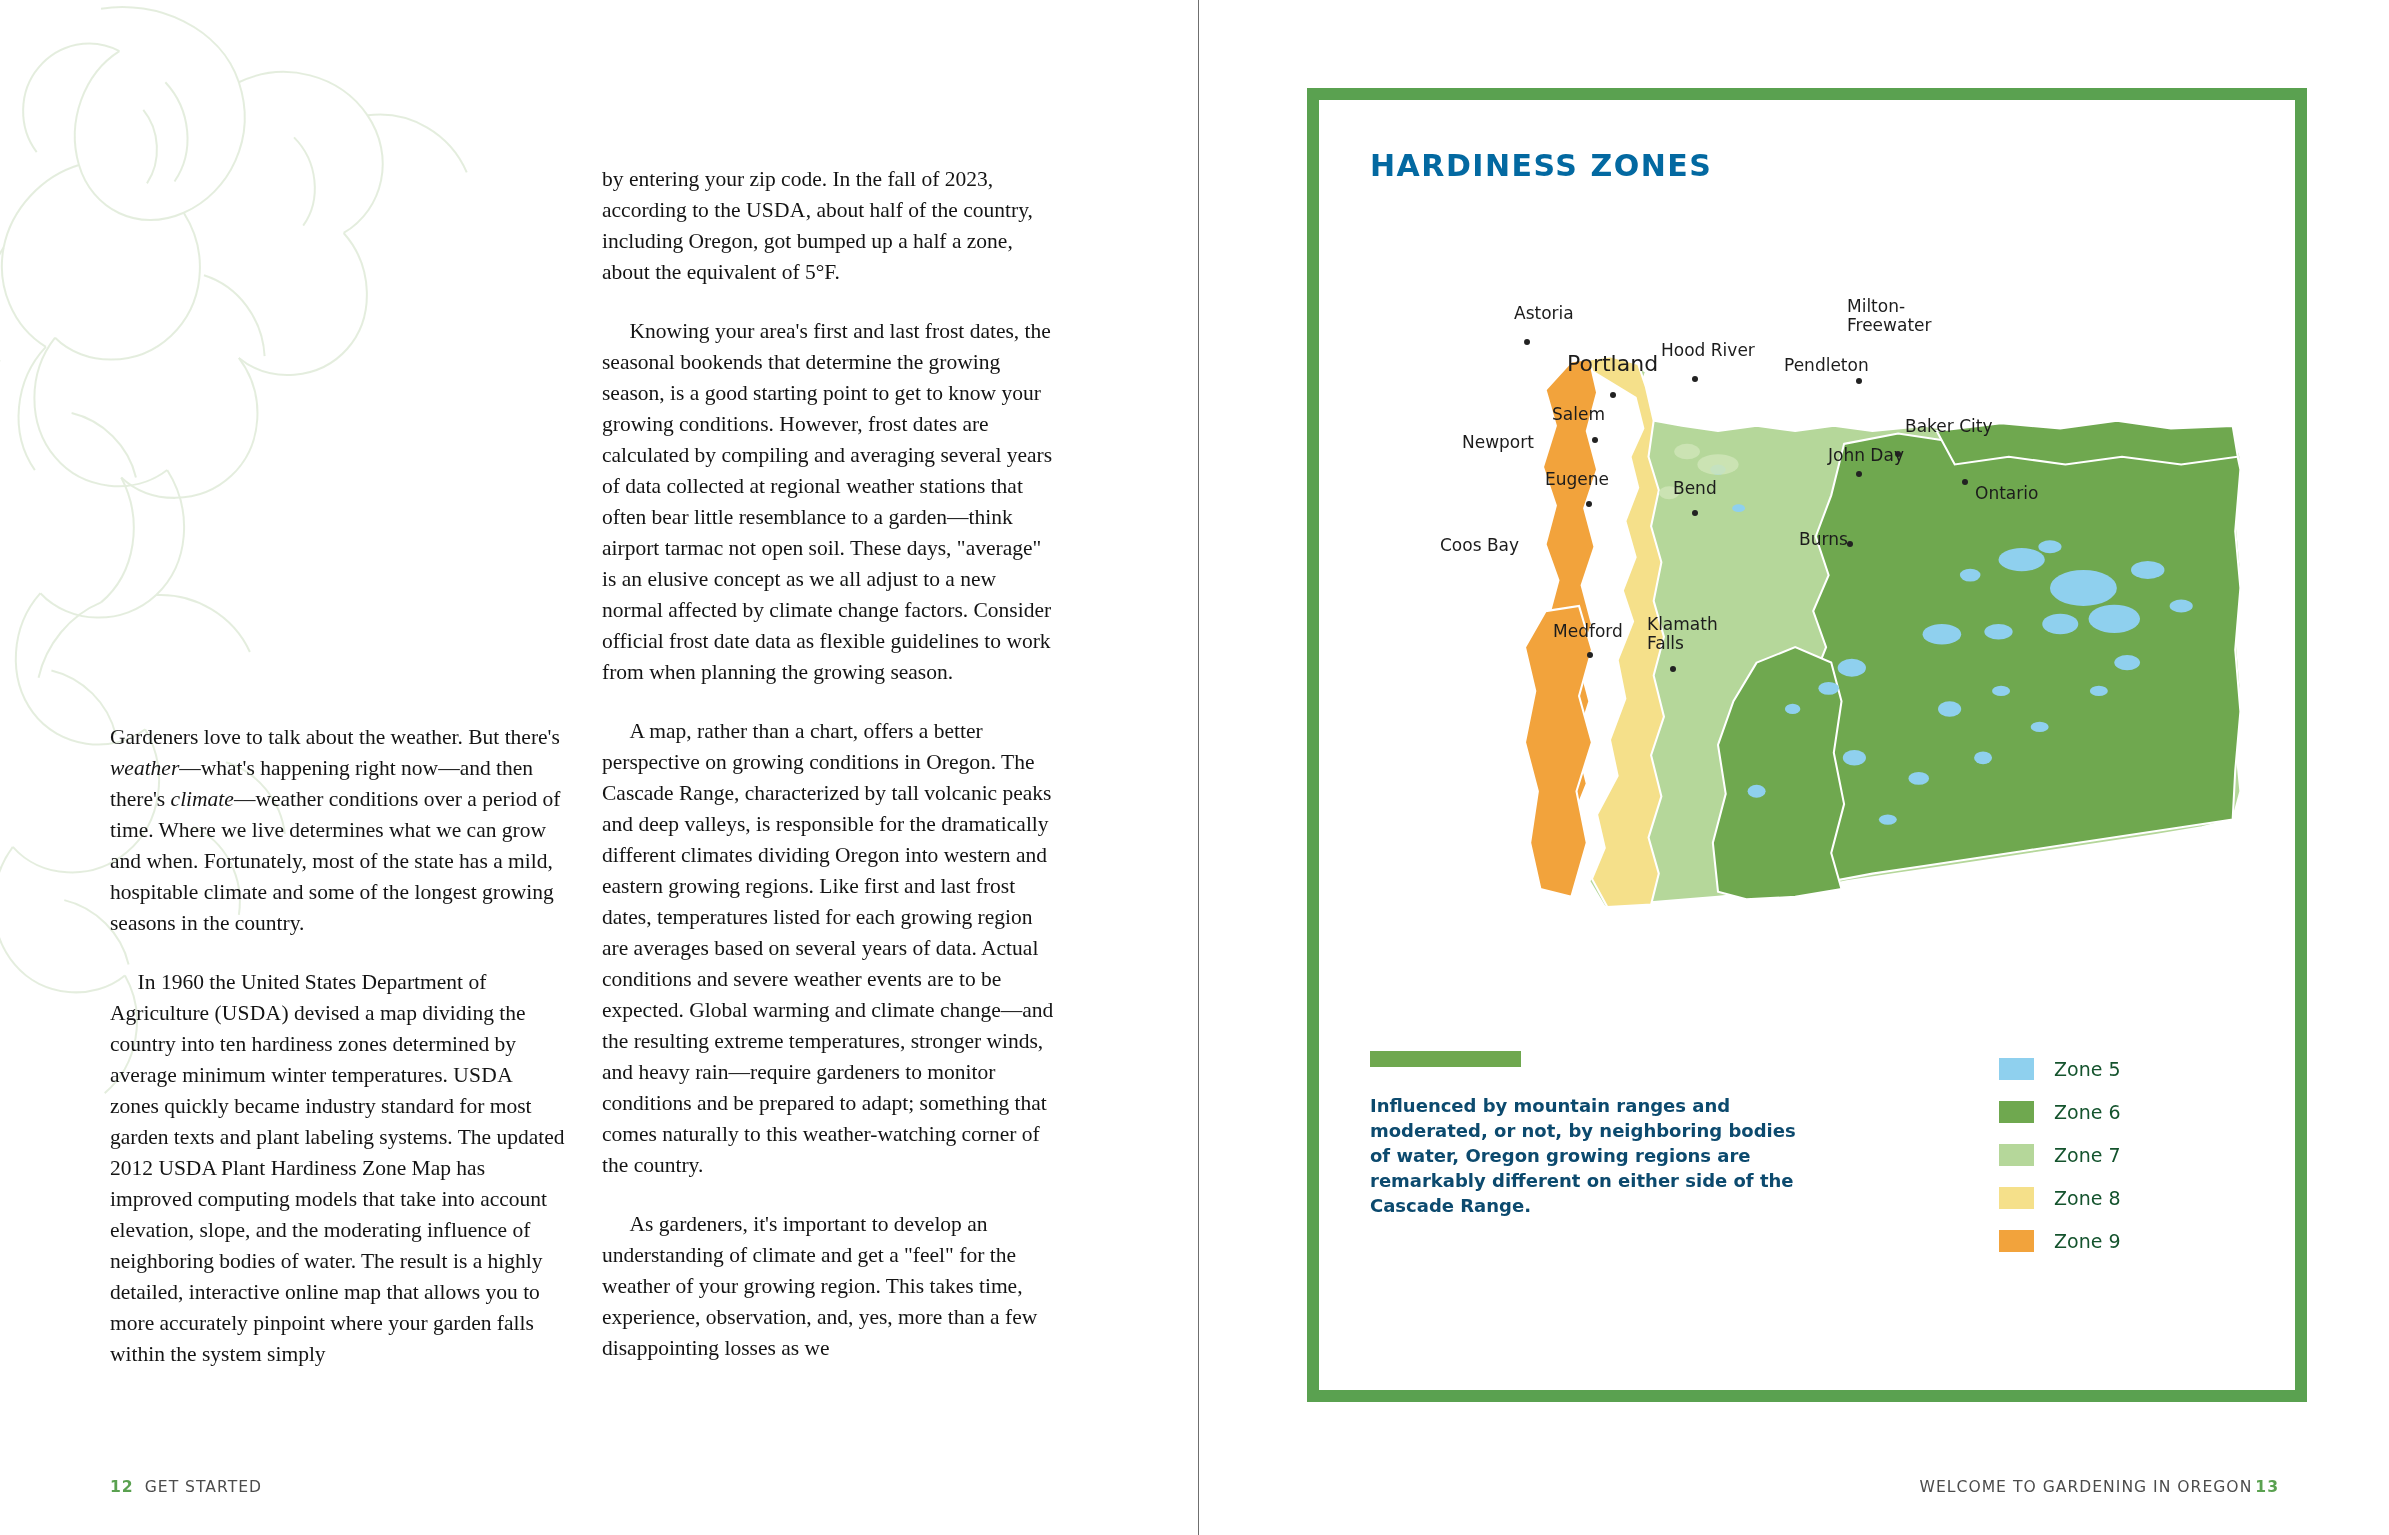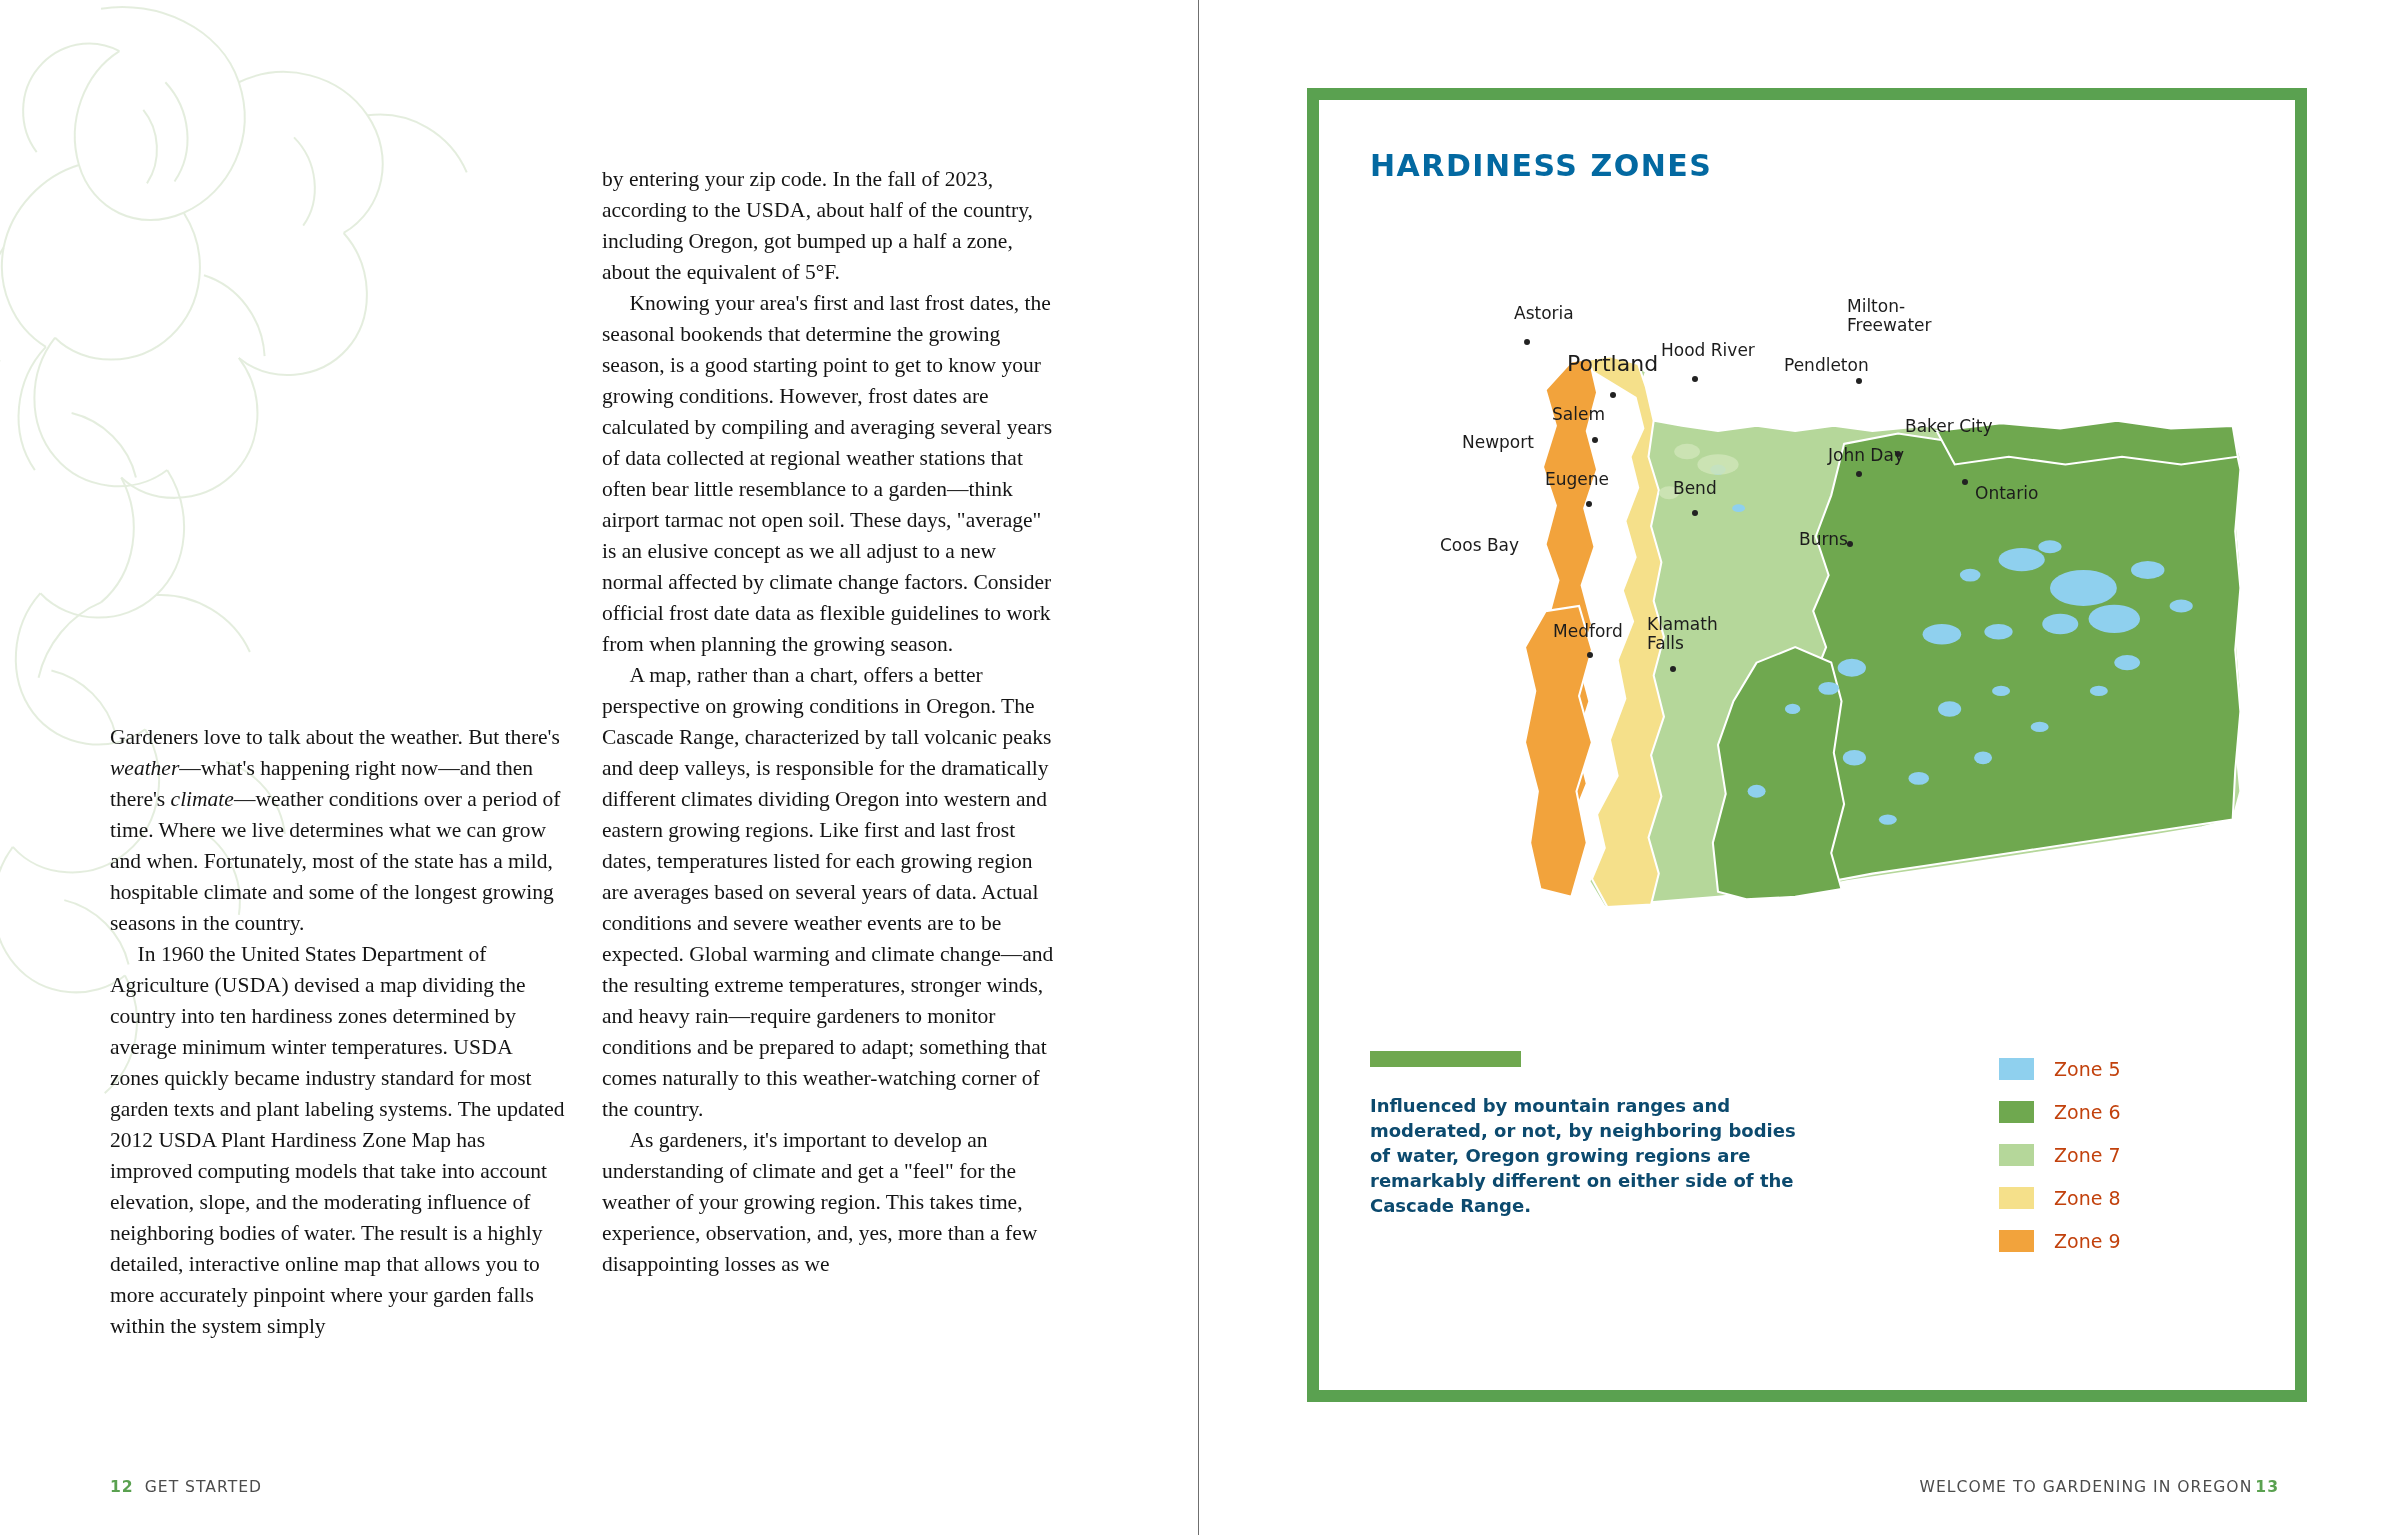--- a/index.html
+++ b/index.html
@@ -64,21 +64,21 @@
     letter-spacing: -0.3px;
   }
   .col {
     position: absolute;
     font-size: 21.5px;
     line-height: 31px;
     text-align: left;
     color: #141414;
   }
   .col p { margin: 0; }
-  .col p.ind { text-indent: 27.6px; }
+  .col p.ind { text-indent: 27.6px; margin-top: 28px; }
   .col-left  { left: 110px; top: 722px;  width: 457px; }
   .col-right { left: 602px; top: 164px;  width: 457px; }
   .sc { font-variant: small-caps; letter-spacing: 0.3px; }
   em { font-style: italic; }
 
   
   .folio {
     position: absolute;
     bottom: 40px;
     font-family: "DejaVu Sans", sans-serif;
@@ -174,21 +174,21 @@
     height: 43px;
   }
   .legend-swatch {
     width: 35px;
     height: 22px;
     margin-right: 20px;
   }
   .legend-label {
     font-family: "DejaVu Sans", sans-serif;
     font-size: 19px;
-    color: #c2410c;
+    color: #14532d;
   }
 </style>
 </head>
 <body>
 
 <div class="spread">
 
   <div class="page page-left">
 
     <svg class="botanical" viewBox="0 0 720 1320" fill="none" xmlns="http://www.w3.org/2000/svg">

